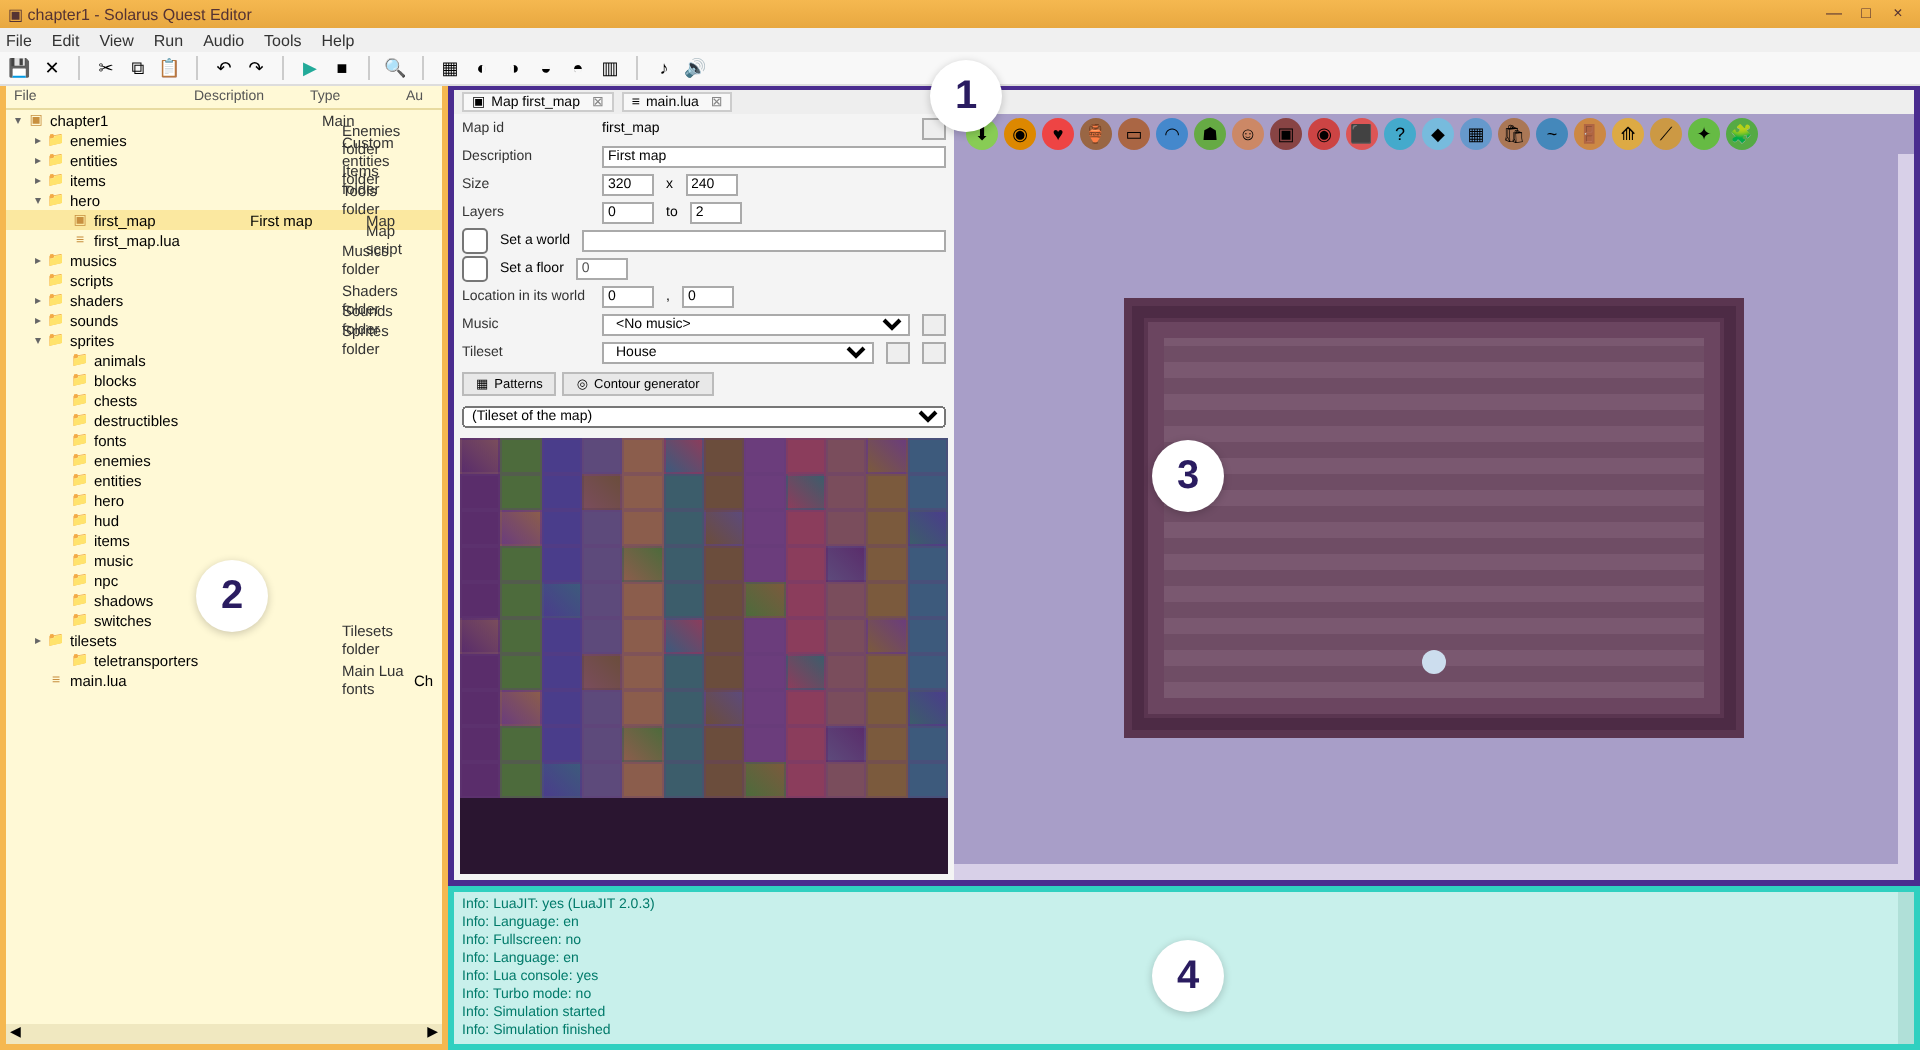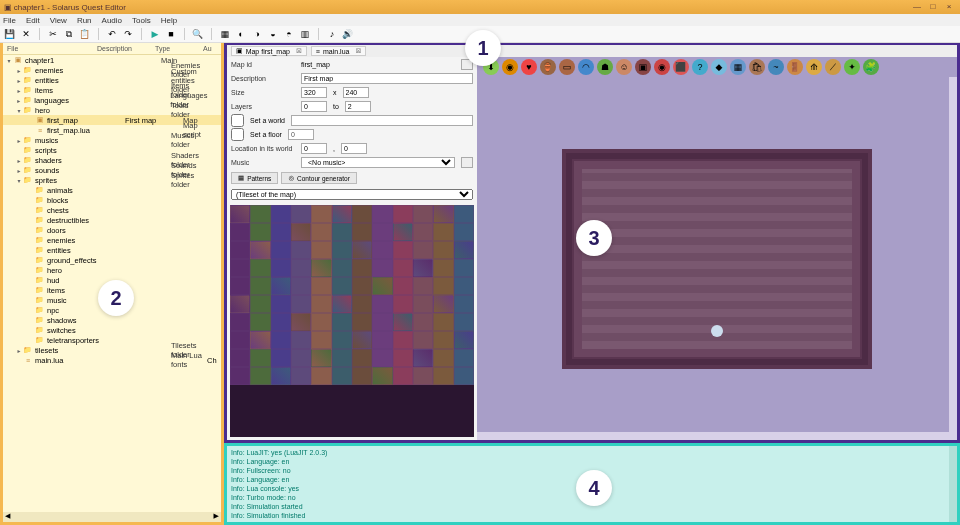--- a/index.html
+++ b/index.html
@@ -169,28 +169,20 @@
         </div>
         <div class="row indent1">
           <span class="arrow">▸</span>
           <span class="icn folder-icn">📁</span>
           <span class="fname">items</span>
           <span class="fdesc"></span>
           <span class="ftype">Items folder</span>
           <span style="width:14px"></span>
         </div>
         <div class="row indent1">
-          <span class="arrow">▸</span>
-          <span class="icn folder-icn">📁</span>
-          <span class="fname">languages</span>
-          <span class="fdesc"></span>
-          <span class="ftype">Languages folder</span>
-          <span style="width:14px"></span>
-        </div>
-        <div class="row indent1">
           <span class="arrow">▾</span>
           <span class="icn folder-icn">📁</span>
           <span class="fname">hero</span>
           <span class="fdesc"></span>
           <span class="ftype">Tools folder</span>
           <span style="width:14px"></span>
         </div>
         <div class="row indent2 sel">
           <span class="arrow"></span>
           <span class="icn folder-icn">▣</span>
@@ -275,21 +267,21 @@
           <span class="arrow"></span>
           <span class="icn folder-icn">📁</span>
           <span class="fname">destructibles</span>
           <span class="fdesc"></span>
           <span class="ftype"></span>
           <span style="width:14px"></span>
         </div>
         <div class="row indent2">
           <span class="arrow"></span>
           <span class="icn folder-icn">📁</span>
-          <span class="fname">doors</span>
+          <span class="fname">fonts</span>
           <span class="fdesc"></span>
           <span class="ftype"></span>
           <span style="width:14px"></span>
         </div>
         <div class="row indent2">
           <span class="arrow"></span>
           <span class="icn folder-icn">📁</span>
           <span class="fname">enemies</span>
           <span class="fdesc"></span>
           <span class="ftype"></span>
@@ -299,28 +291,20 @@
           <span class="arrow"></span>
           <span class="icn folder-icn">📁</span>
           <span class="fname">entities</span>
           <span class="fdesc"></span>
           <span class="ftype"></span>
           <span style="width:14px"></span>
         </div>
         <div class="row indent2">
           <span class="arrow"></span>
           <span class="icn folder-icn">📁</span>
-          <span class="fname">ground_effects</span>
-          <span class="fdesc"></span>
-          <span class="ftype"></span>
-          <span style="width:14px"></span>
-        </div>
-        <div class="row indent2">
-          <span class="arrow"></span>
-          <span class="icn folder-icn">📁</span>
           <span class="fname">hero</span>
           <span class="fdesc"></span>
           <span class="ftype"></span>
           <span style="width:14px"></span>
         </div>
         <div class="row indent2">
           <span class="arrow"></span>
           <span class="icn folder-icn">📁</span>
           <span class="fname">hud</span>
           <span class="fdesc"></span>
@@ -360,34 +344,34 @@
           <span style="width:14px"></span>
         </div>
         <div class="row indent2">
           <span class="arrow"></span>
           <span class="icn folder-icn">📁</span>
           <span class="fname">switches</span>
           <span class="fdesc"></span>
           <span class="ftype"></span>
           <span style="width:14px"></span>
         </div>
+        <div class="row indent1">
+          <span class="arrow">▸</span>
+          <span class="icn folder-icn">📁</span>
+          <span class="fname">tilesets</span>
+          <span class="fdesc"></span>
+          <span class="ftype">Tilesets folder</span>
+          <span style="width:14px"></span>
+        </div>
         <div class="row indent2">
           <span class="arrow"></span>
           <span class="icn folder-icn">📁</span>
           <span class="fname">teletransporters</span>
           <span class="fdesc"></span>
           <span class="ftype"></span>
-          <span style="width:14px"></span>
-        </div>
-        <div class="row indent1">
-          <span class="arrow">▸</span>
-          <span class="icn folder-icn">📁</span>
-          <span class="fname">tilesets</span>
-          <span class="fdesc"></span>
-          <span class="ftype">Tilesets folder</span>
           <span style="width:14px"></span>
         </div>
         <div class="row indent1">
           <span class="arrow"></span>
           <span class="icn folder-icn">≡</span>
           <span class="fname">main.lua</span>
           <span class="fdesc"></span>
           <span class="ftype">Main Lua fonts</span>
           <span style="width:14px">Ch</span>
         </div>
@@ -449,20 +433,26 @@
           </div>
           <div class="formrow">
             <label>Location in its world</label>
             <input type="text" class="num" value="0" style="">
             <span>,</span>
             <input type="text" class="num" value="0" style="">
           </div>
           <div class="formrow">
             <label>Music</label>
             <select><option>&lt;No music&gt;</option></select>
+            <span class="editbtn"></span>
+          </div>
+          <div class="formrow">
+            <label>Tileset</label>
+            <select><option>House</option></select>
+            <span class="editbtn"></span>
             <span class="editbtn"></span>
           </div>
           <div class="tab-btns">
             <div class="tbtn2">
                 <span>▦</span>
                 <span>Patterns</span>
               </div>
             <div class="tbtn2">
                 <span>◎</span>
                 <span>Contour generator</span>

